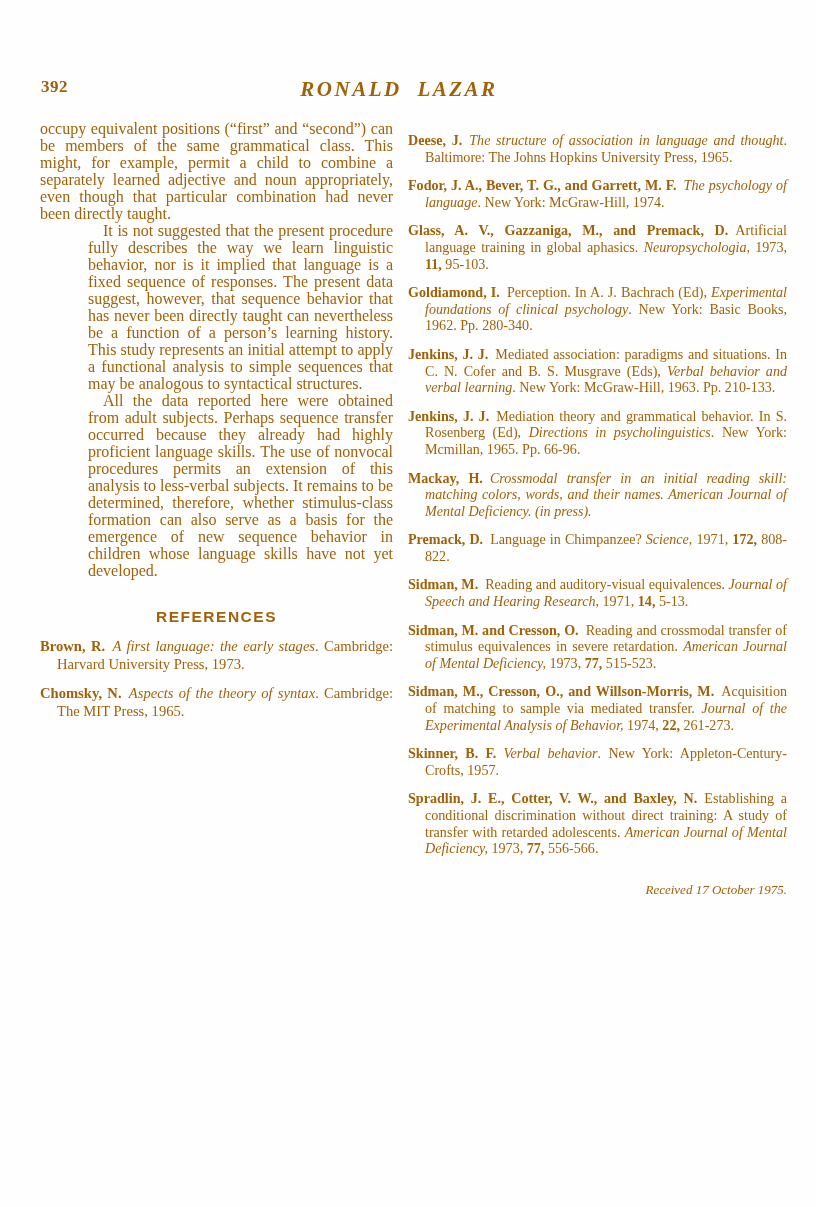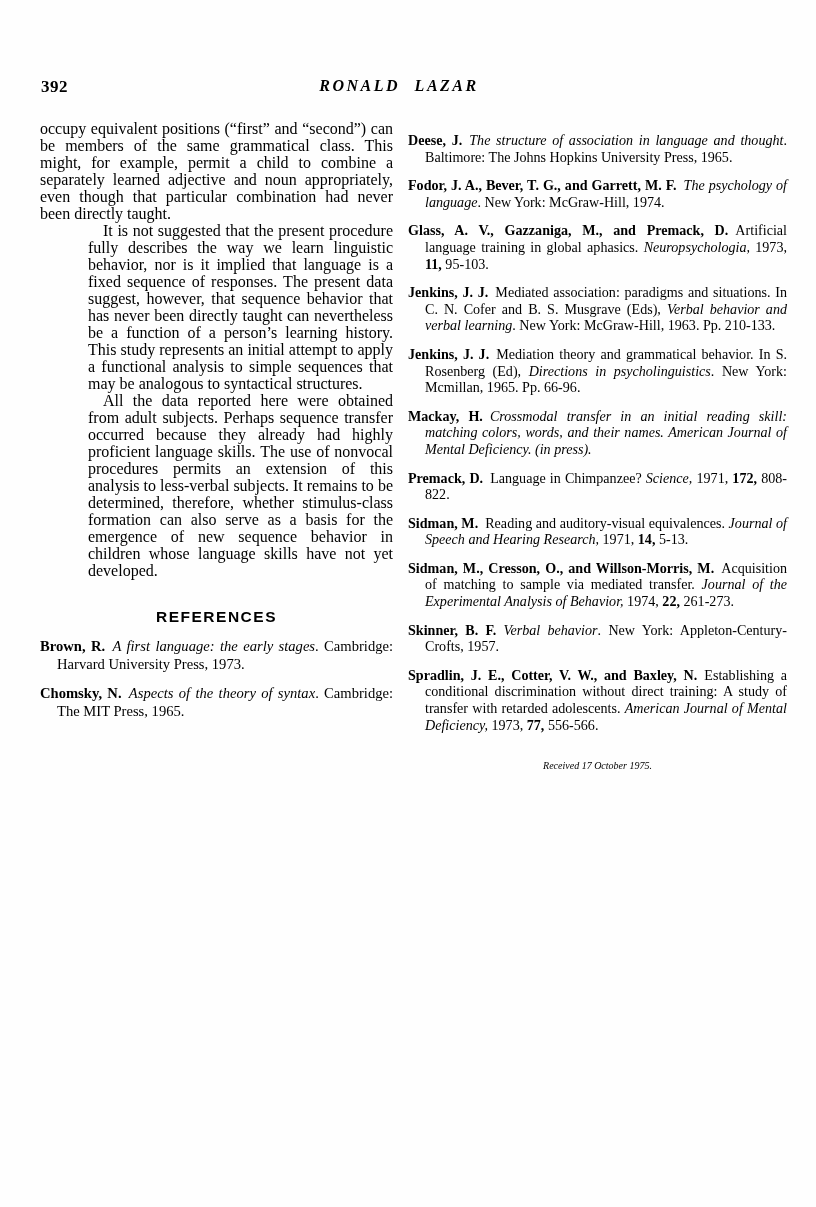--- a/index.html
+++ b/index.html
@@ -3,32 +3,32 @@
 <meta charset="utf-8">
 <title>392 — Ronald Lazar</title>
 <style>
   html, body { margin:0; padding:0; background:#e8e8e8; }
   .page {
     position:relative;
     width:816px; height:1207px;
     margin:0 auto;
     background:#fefefe;
     font-family:"Liberation Serif","DejaVu Serif",serif;
-    color:#000000;
+    color:#a16207;
     overflow:hidden;
   }
   .page-header { position:absolute; top:77px; left:40px; right:30px; height:22px; }
   .page-number {
     position:absolute; left:1px; top:0;
     font-size:17px; font-weight:bold; letter-spacing:0.5px;
   }
   .running-head {
     position:absolute; left:0; right:28px; top:0;
     text-align:center;
-    font-size:16px; font-style:italic; font-weight:bold;
+    font-size:21px; font-style:italic; font-weight:bold;
     letter-spacing:2.5px; word-spacing:8px;
   }
   .col { position:absolute; top:120px; }
   .col-left  { left:40px;  width:353px; }
   .col-right { left:408px; width:379px; }
   .body-par { margin:0; font-size:16px; line-height:17px; text-align:justify; }
   .body-par.indent { text-indent:15px;margin-left:48px; }
   .ref-heading {
     margin:29px 0 11px 0;
     font-size:15.5px; font-weight:bold; letter-spacing:1.5px;
@@ -36,21 +36,21 @@
   }
   .ref-list p.ref {
     margin:12px 0 2px 0;
     text-align:justify;
     padding-left:17px; text-indent:-17px;
   }
   .col-left  .ref { font-size:14.6px; line-height:17.6px; }
   .col-right .ref { font-size:14.1px; line-height:16.6px; }
   .it { font-style:italic; }
   .bd { font-weight:bold; }
-  .received { margin:12px; font-style:italic; font-size:10px; line-height:18px; text-align:center; }
+  .received { margin:0; font-style:italic; font-size:13px; line-height:18px; text-align:right; }
   .received.first { margin-top:24px; }
 </style>
 </head>
 <body>
 
 <div class="page">
 
   <header class="page-header">
     <span class="page-number">392</span>
     <span class="running-head">RONALD LAZAR</span>
@@ -67,25 +67,27 @@
         <p class="ref"><span class="bd">Brown, R.</span><span> </span><span class="it">A first language: the early stages</span><span>. Cambridge: Harvard University Press, 1973.</span></p>
         <p class="ref"><span class="bd">Chomsky, N.</span><span> </span><span class="it">Aspects of the theory of syntax</span><span>. Cambridge: The MIT Press, 1965.</span></p>
       </div>
   </div>
 
   <div class="col col-right">
     <div class="ref-list">
         <p class="ref"><span class="bd">Deese, J.</span><span> </span><span class="it">The structure of association in language and thought</span><span>. Baltimore: The Johns Hopkins University Press, 1965.</span></p>
         <p class="ref"><span class="bd">Fodor, J. A., Bever, T. G., and Garrett, M. F.</span><span> </span><span class="it">The psychology of language</span><span>. New York: McGraw-Hill, 1974.</span></p>
         <p class="ref"><span class="bd">Glass, A. V., Gazzaniga, M., and Premack, D.</span><span> Artificial language training in global aphasics. </span><span class="it">Neuropsychologia,</span><span> 1973, </span><span class="bd">11,</span><span> 95-103.</span></p>
+        <p class="ref"><span class="bd">Goldiamond, I.</span><span> Perception. In A. J. Bachrach (Ed), </span><span class="it">Experimental foundations of clinical psychology</span><span>. New York: Basic Books, 1962. Pp. 280-340.</span></p>
         <p class="ref"><span class="bd">Jenkins, J. J.</span><span> Mediated association: paradigms and situations. In C. N. Cofer and B. S. Musgrave (Eds), </span><span class="it">Verbal behavior and verbal learning</span><span>. New York: McGraw-Hill, 1963. Pp. 210-133.</span></p>
         <p class="ref"><span class="bd">Jenkins, J. J.</span><span> Mediation theory and grammatical behavior. In S. Rosenberg (Ed), </span><span class="it">Directions in psycholinguistics</span><span>. New York: Mcmillan, 1965. Pp. 66-96.</span></p>
         <p class="ref"><span class="bd">Mackay, H.</span><span> </span><span class="it">Crossmodal transfer in an initial reading skill: matching colors, words, and their names. American Journal of Mental Deficiency. (in press).</span></p>
         <p class="ref"><span class="bd">Premack, D.</span><span> Language in Chimpanzee? </span><span class="it">Science,</span><span> 1971, </span><span class="bd">172,</span><span> 808-822.</span></p>
         <p class="ref"><span class="bd">Sidman, M.</span><span> Reading and auditory-visual equivalences. </span><span class="it">Journal of Speech and Hearing Research,</span><span> 1971, </span><span class="bd">14,</span><span> 5-13.</span></p>
+        <p class="ref"><span class="bd">Sidman, M. and Cresson, O.</span><span> Reading and crossmodal transfer of stimulus equivalences in severe retardation. </span><span class="it">American Journal of Mental Deficiency,</span><span> 1973, </span><span class="bd">77,</span><span> 515-523.</span></p>
         <p class="ref"><span class="bd">Sidman, M., Cresson, O., and Willson-Morris, M.</span><span> Acquisition of matching to sample via mediated transfer. </span><span class="it">Journal of the Experimental Analysis of Behavior,</span><span> 1974, </span><span class="bd">22,</span><span> 261-273.</span></p>
         <p class="ref"><span class="bd">Skinner, B. F.</span><span> </span><span class="it">Verbal behavior</span><span>. New York: Appleton-Century-Crofts, 1957.</span></p>
         <p class="ref"><span class="bd">Spradlin, J. E., Cotter, V. W., and Baxley, N.</span><span> Establishing a conditional discrimination without direct training: A study of transfer with retarded adolescents. </span><span class="it">American Journal of Mental Deficiency,</span><span> 1973, </span><span class="bd">77,</span><span> 556-566.</span></p>
       </div>
 
     <p class="received first">Received 17 October 1975.</p>
   </div>
 
 </div>
 

